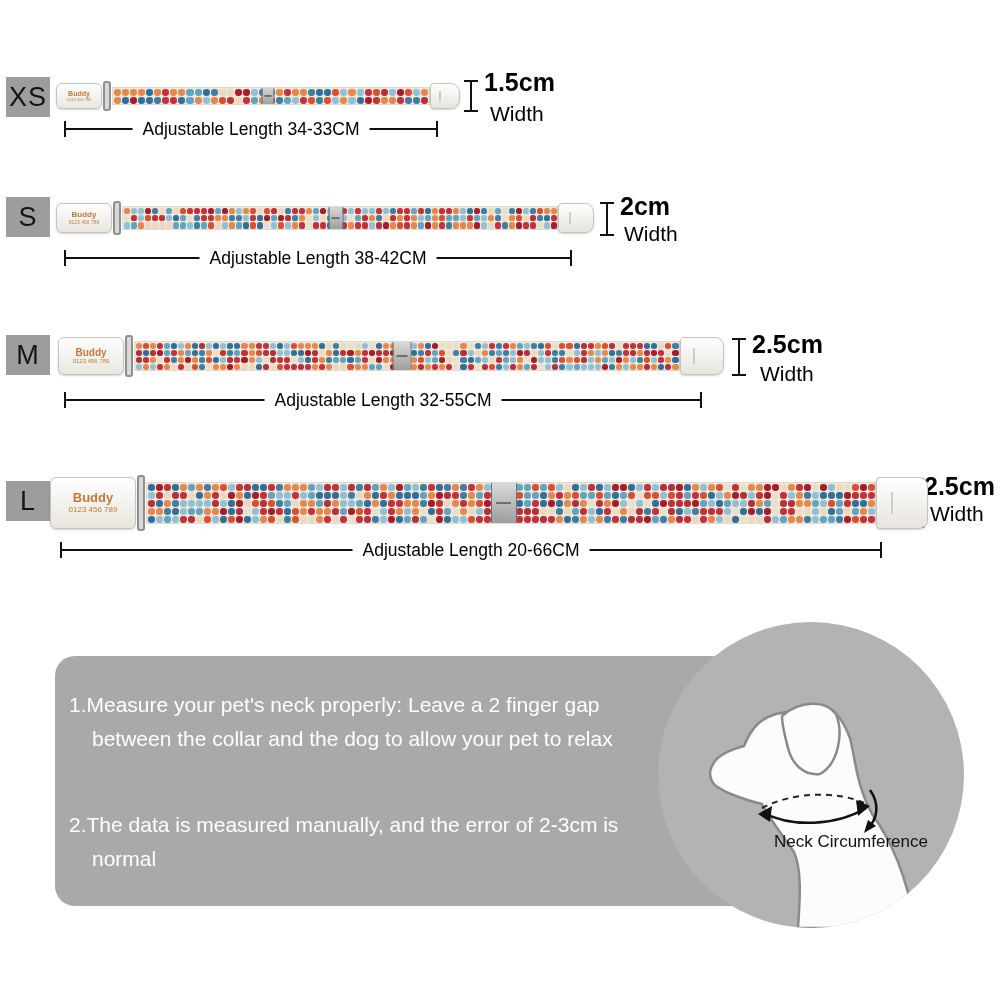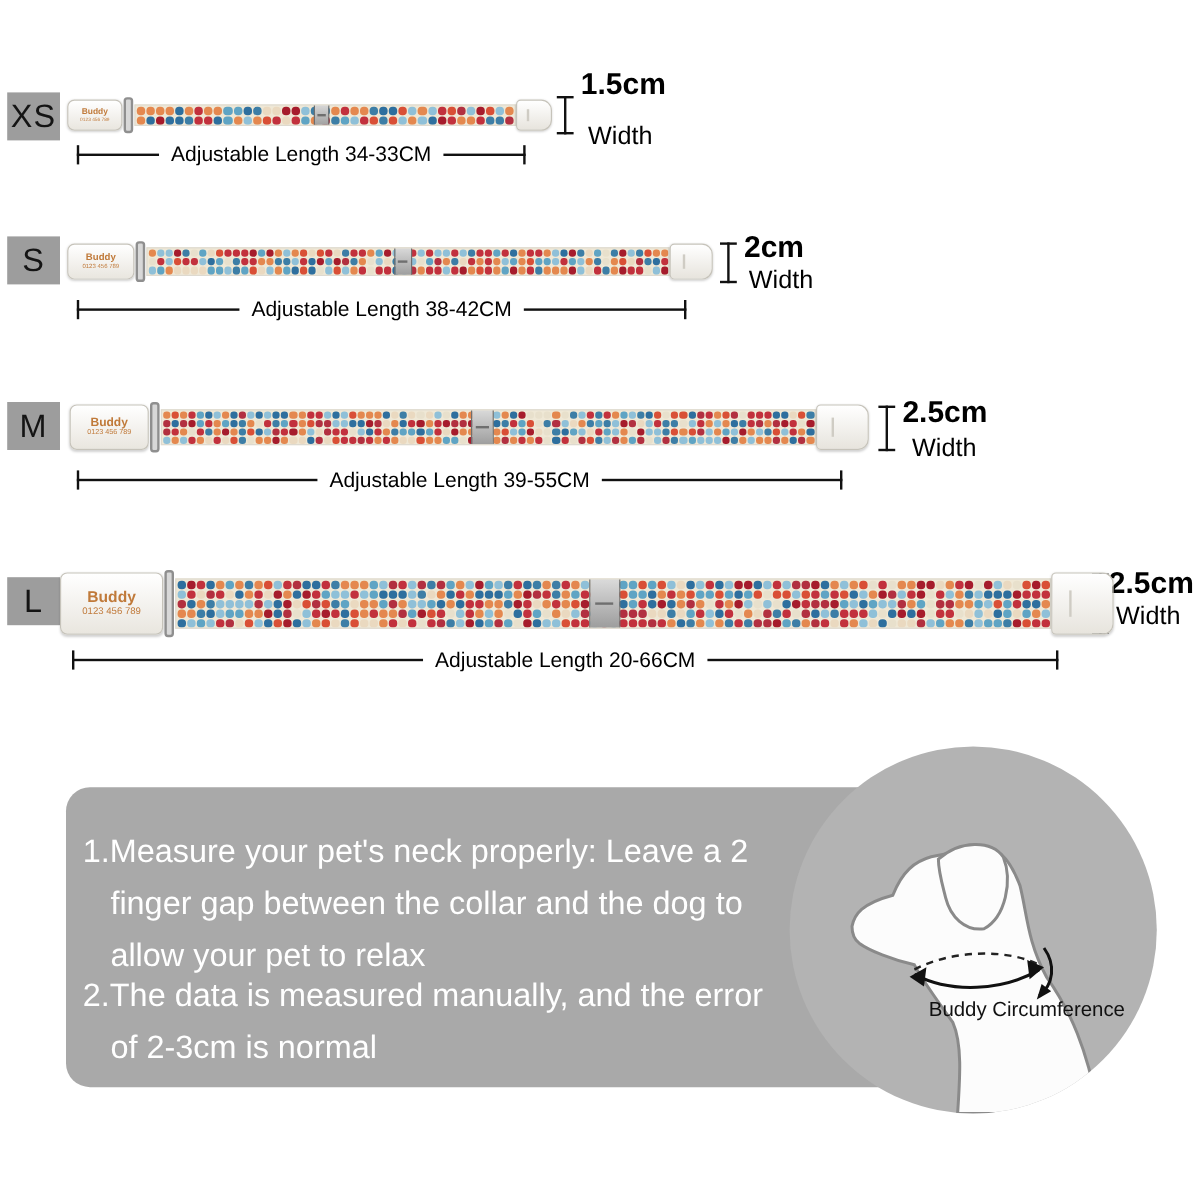--- a/index.html
+++ b/index.html
@@ -37,21 +37,21 @@
 
   .measure{position:absolute;height:2px;background:#111}
   .measure::before,.measure::after{content:"";position:absolute;width:2px;height:16px;top:-7px;background:#111}
   .measure::before{left:0}
   .measure::after{right:0}
   .measure .lbl{position:absolute;left:50%;top:50%;transform:translate(-50%,-50%);
     background:#fff;padding:0 10px;font-size:17.5px;font-weight:500;white-space:nowrap}
 
   .panel{position:absolute;left:55px;top:656px;width:700px;height:250px;
     background:var(--panel,#a9a9a9);border-radius:20px}
-  .panel p{position:absolute;margin:0;color:var(--note_text,#fff);font-size:27px;line-height:1.62;
+  .panel p{position:absolute;margin:0;color:var(--note_text,#fff);font-size:21px;line-height:1.62;
     width:575px;padding-left:23px;text-indent:-23px}
   .note1{left:14px;top:32px}
   .note2{left:14px;top:152px}
 
   .circle{position:absolute;left:658px;top:622px;width:306px;height:306px;border-radius:50%;
     background:var(--circle,#b3b3b3);overflow:hidden}
   .circle svg{position:absolute;inset:0}
   .neck-label{position:absolute;left:116px;top:210px;font-size:17px;font-weight:500;color:#111;white-space:nowrap}
 </style>
 </head>
@@ -148,21 +148,21 @@
           <span class="dot" style="background: rgb(61, 126, 166);"></span>
           <span class="dot" style="background: rgb(178, 48, 64);"></span>
         </div>
       <div class="buckle-right" style="width:30px"></div>
     </div>
     <div class="ibeam" style="left:464px;top:80px;height:32px">
         <i class="v"></i>
         <i class="t"></i>
         <i class="b"></i>
       </div>
-    <div class="width-val" style="left:484px;top:56px">1.5cm</div>
+    <div class="width-val" style="left:484px;top:68px">1.5cm</div>
     <div class="width-word" style="left:490px;top:102px">Width</div>
     <div class="measure" style="left:64px;top:128px;width:374px">
       <span class="lbl">Adjustable Length 34-33CM</span>
     </div>
   </div>
 
   <div>
     <div class="size-tag" style="left:6px;top:197px;width:44px;height:40px">S</div>
     <div class="collar" style="left:56px;top:203px;width:538px;height:30px">
       <div class="buckle-left" style="width:56px">
@@ -695,21 +695,21 @@
       <div class="buckle-right" style="width:44px"></div>
     </div>
     <div class="ibeam" style="left:732px;top:338px;height:38px">
         <i class="v"></i>
         <i class="t"></i>
         <i class="b"></i>
       </div>
     <div class="width-val" style="left:752px;top:330px">2.5cm</div>
     <div class="width-word" style="left:760px;top:362px">Width</div>
     <div class="measure" style="left:64px;top:399px;width:638px">
-      <span class="lbl">Adjustable Length 39-55CM</span>
+      <span class="lbl">Adjustable Length 32-55CM</span>
     </div>
   </div>
 
   <div>
     <div class="size-tag" style="left:6px;top:481px;width:44px;height:40px">L</div>
     <div class="collar" style="left:50px;top:477px;width:878px;height:52px">
       <div class="buckle-left" style="width:86px">
         <span class="tag-name" style="font-size:13px">Buddy</span>
         <span class="tag-phone" style="font-size:8px">0123 456 789</span>
       </div>
@@ -1210,16 +1210,16 @@
           C 186 112, 180 142, 162 152
           C 146 154, 134 142, 130 126
           C 127 114, 124 104, 124 94 Z" fill="#fcfcfc" stroke="#8a8a8a" stroke-width="2.5"></path>
       <path d="M 104 186 C 134 170, 180 168, 208 182" fill="none" stroke="#222" stroke-width="2" stroke-dasharray="6 5"></path>
       <path d="M 104 190 C 134 206, 178 204, 208 186" fill="none" stroke="#111" stroke-width="2.5"></path>
       <polygon points="100,192 114,184 112,200" fill="#111"></polygon>
       <polygon points="212,184 198,178 200,194" fill="#111"></polygon>
       <path d="M 212 168 C 222 182, 220 198, 208 208" fill="none" stroke="#111" stroke-width="2.5"></path>
       <polygon points="206,211 218,204 210,198" fill="#111"></polygon>
     </svg>
-    <div class="neck-label">Buddy Circumference</div>
+    <div class="neck-label">Neck Circumference</div>
   </div>
 
 </div>
 
 </body></html>

